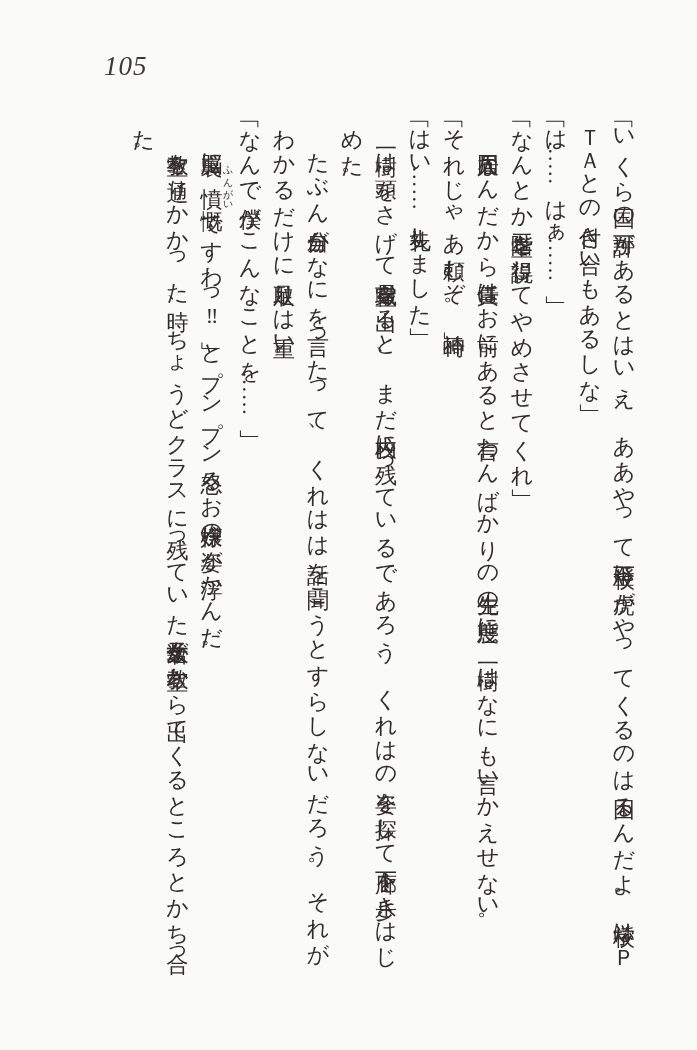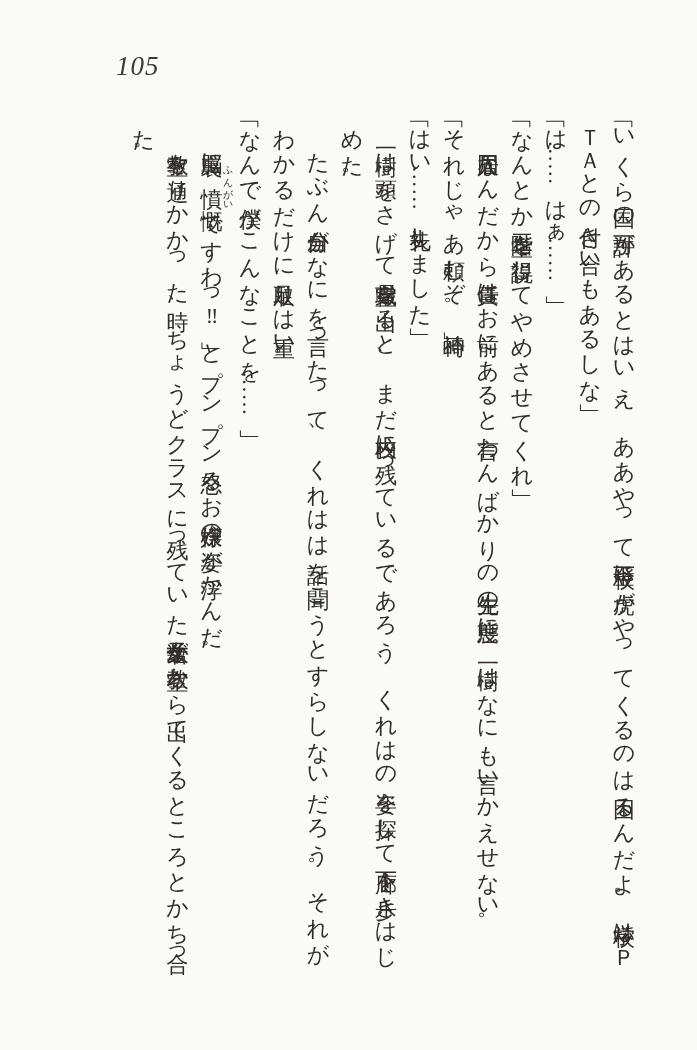--- a/index.html
+++ b/index.html
@@ -14,21 +14,21 @@
     background: #fafaf7;
     font-family: "Liberation Serif", "DejaVu Serif", serif;
   }
   .page {
     position: absolute;
     inset: 0;
   }
   .page-number {
     position: absolute;
     top: 51px;
-    left: 116px;
+    left: 104px;
     font-style: italic;
     font-size: 27px;
     color: #3c3833;
     letter-spacing: 1px;
   }
   .text-block {
     position: absolute;
     top: 114px;
     right: 56px;
     height: 864px;

